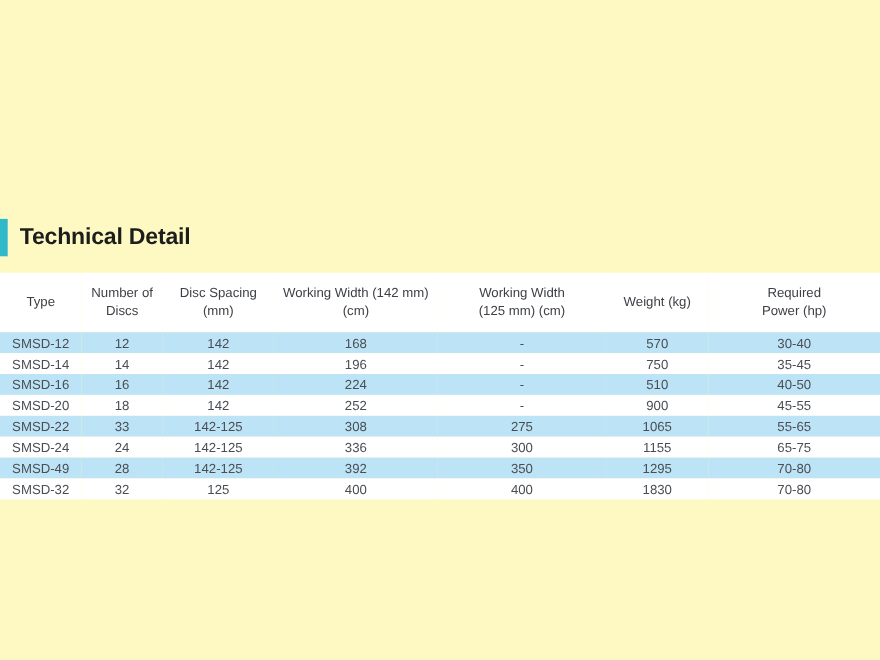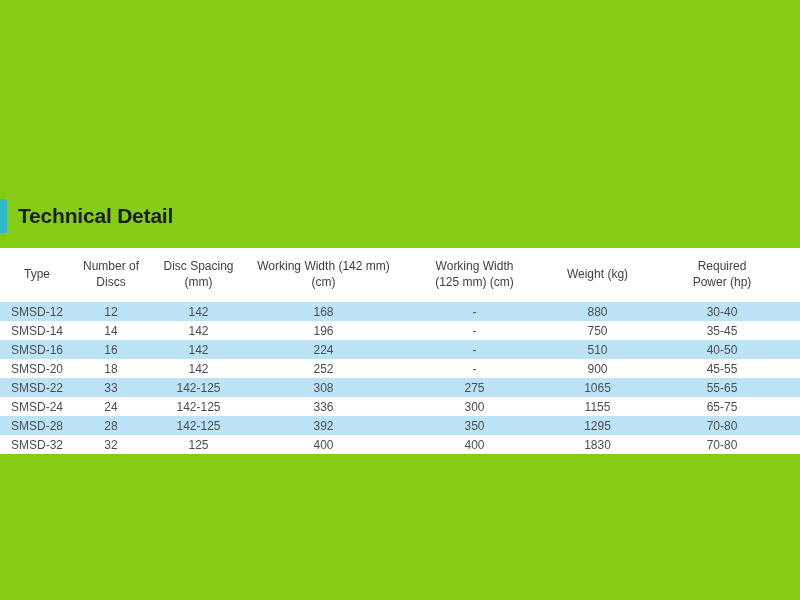--- a/index.html
+++ b/index.html
@@ -8,21 +8,21 @@
     width: 800px;
     height: 600px;
     background: #ffffff;
     overflow: hidden;
     font-family: "Liberation Sans", sans-serif;
   }
   .page {
     position: relative;
     width: 800px;
     height: 600px;
-    background: #84cc16;
+    background: #fef9c3;
   }
   .section-header {
     position: absolute;
     top: 199px;
     left: 0;
     height: 34px;
     display: flex;
     align-items: center;
   }
   .accent-bar {
@@ -116,21 +116,21 @@
 Power (hp)</th>
         </tr>
     </thead>
     <tbody id="table-body">
         <tr>
           <td>SMSD-12</td>
           <td>12</td>
           <td>142</td>
           <td>168</td>
           <td>-</td>
-          <td>880</td>
+          <td>570</td>
           <td>30-40</td>
         </tr>
         <tr>
           <td>SMSD-14</td>
           <td>14</td>
           <td>142</td>
           <td>196</td>
           <td>-</td>
           <td>750</td>
           <td>35-45</td>
@@ -165,21 +165,21 @@
         <tr>
           <td>SMSD-24</td>
           <td>24</td>
           <td>142-125</td>
           <td>336</td>
           <td>300</td>
           <td>1155</td>
           <td>65-75</td>
         </tr>
         <tr>
-          <td>SMSD-28</td>
+          <td>SMSD-49</td>
           <td>28</td>
           <td>142-125</td>
           <td>392</td>
           <td>350</td>
           <td>1295</td>
           <td>70-80</td>
         </tr>
         <tr>
           <td>SMSD-32</td>
           <td>32</td>

